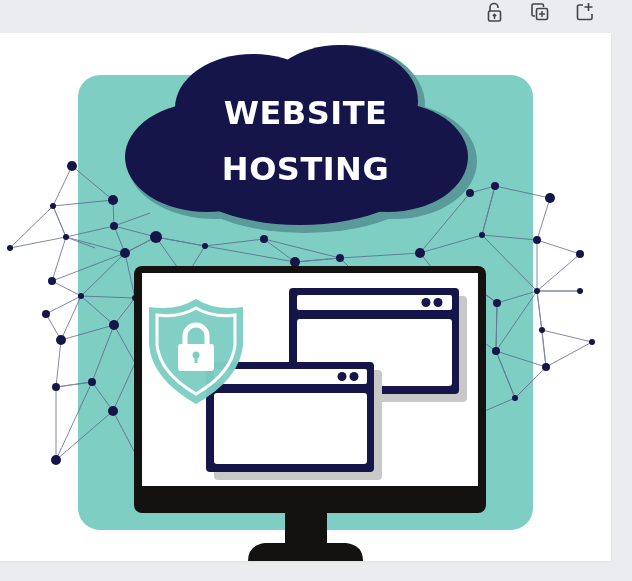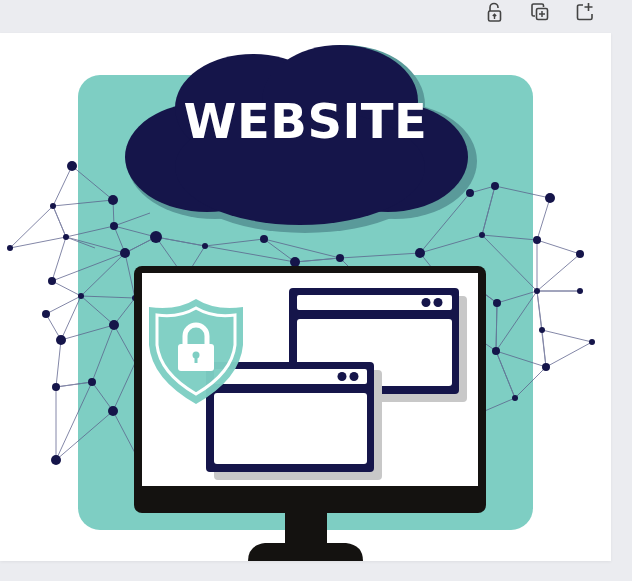--- a/index.html
+++ b/index.html
@@ -22,21 +22,21 @@
       position:absolute; left:0; top:33px; width:611px; height:528px;
       background:#ffffff;
       box-shadow:0 1px 3px rgba(0,0,0,0.06);
       overflow:hidden;
     }
     .design {
       position:absolute; left:0; top:0; width:611px; height:528px;
     }
     .headline {
       position:absolute; left:0; width:611px; text-align:center;
-      color:#ffffff; font-weight:bold; font-size:48px; letter-spacing:0.5px;
+      color:#ffffff; font-weight:bold; font-size:32px; letter-spacing:0.5px;
       font-family:"DejaVu Sans", sans-serif;
       line-height:1;
     }
   </style>
 </head>
 <body>
 
 <div class="toolbar">
   <div class="tb-btn" style="left:10px;">
     <svg viewBox="0 0 22 22">
@@ -168,13 +168,14 @@
       <path d="M196 266 Q215 278 243 274 V312 Q240 346 196 371 Q152 346 149 312 V274 Q177 278 196 266 Z" fill="#7ecec3" opacity="0.97"></path>
       <path d="M196 275 Q213 285 235 282 V312 Q232 340 196 361 Q160 340 157 312 V282 Q179 285 196 275 Z" fill="none" stroke="#ffffff" stroke-width="3"></path>
       <path d="M185 312 V303 a11 11 0 0 1 22 0 V312" fill="none" stroke="#ffffff" stroke-width="5"></path>
       <rect x="178" y="311" width="36" height="27" rx="3" fill="#ffffff"></rect>
       <circle cx="196" cy="322" r="3.5" fill="#7ecec3"></circle>
       <rect x="194.5" y="322" width="3" height="8" fill="#7ecec3"></rect>
     </g>
   </svg>
 
   <div class="headline" style="top:64px;">WEBSITE</div>
+  <div class="headline" style="top:120px;">HOSTING</div>
 </div>
 
 </body></html>

